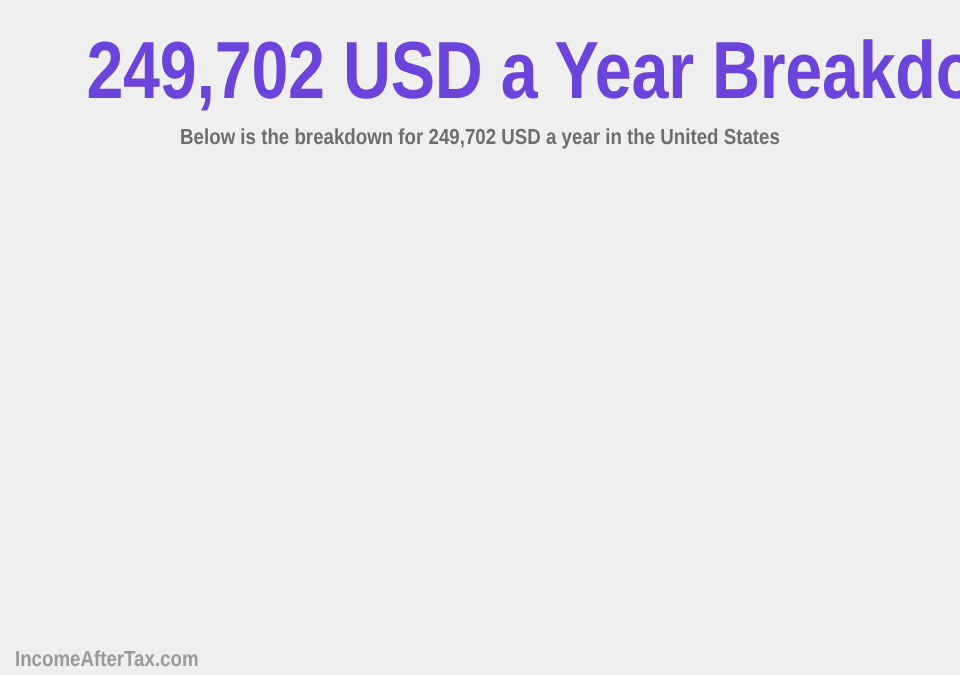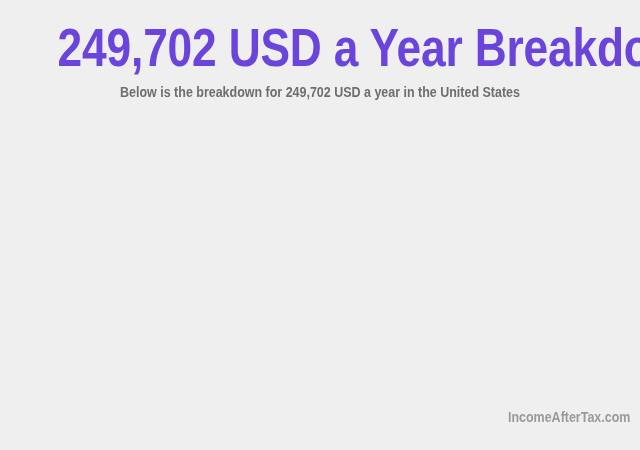--- a/index.html
+++ b/index.html
@@ -82,24 +82,24 @@
 
   .chart-plot {
     position: absolute;
     inset: 0;
     background: transparent;
   }
 
   
   .footer {
     position: absolute;
-    top: 408px;
+    top: 431px;
     left: 0;
     width: 640px;
-    text-align: right;
+    text-align: left;
   }
 
   .footer-brand {
     display: inline-block;
     font-family: "Liberation Sans Narrow", "Liberation Sans", "DejaVu Sans Condensed", "DejaVu Sans", sans-serif;
     font-weight: 700;
     font-size: 14.5px;
     line-height: 17px;
     color: #9a9a9a;
     white-space: nowrap;

